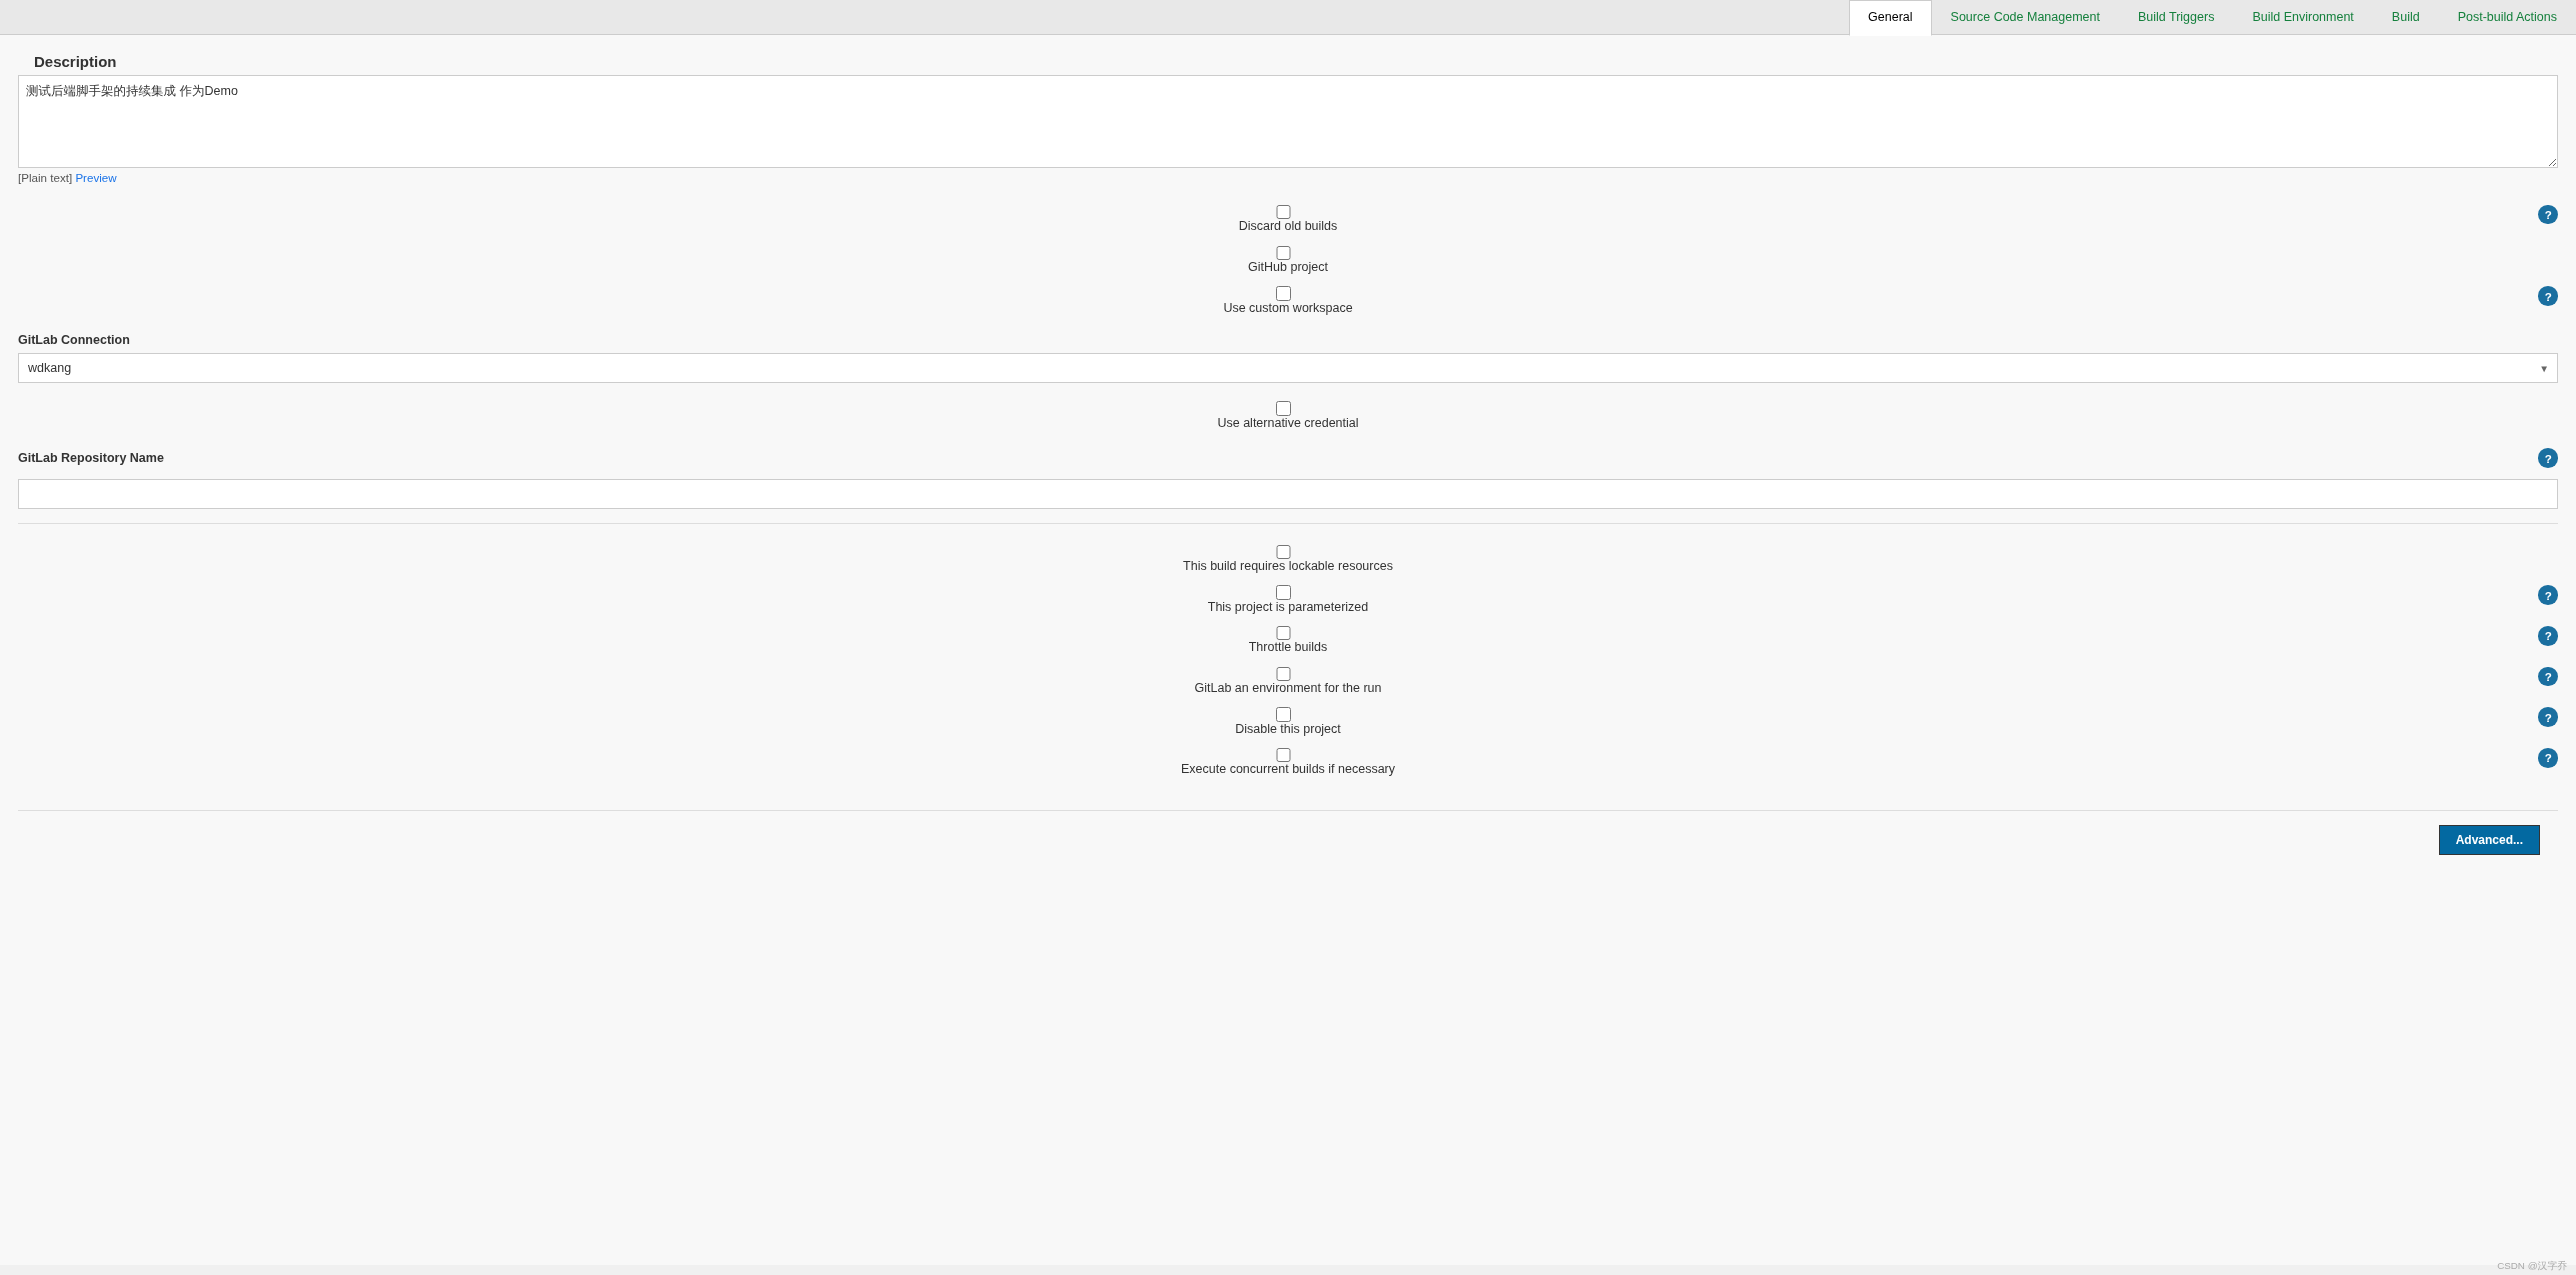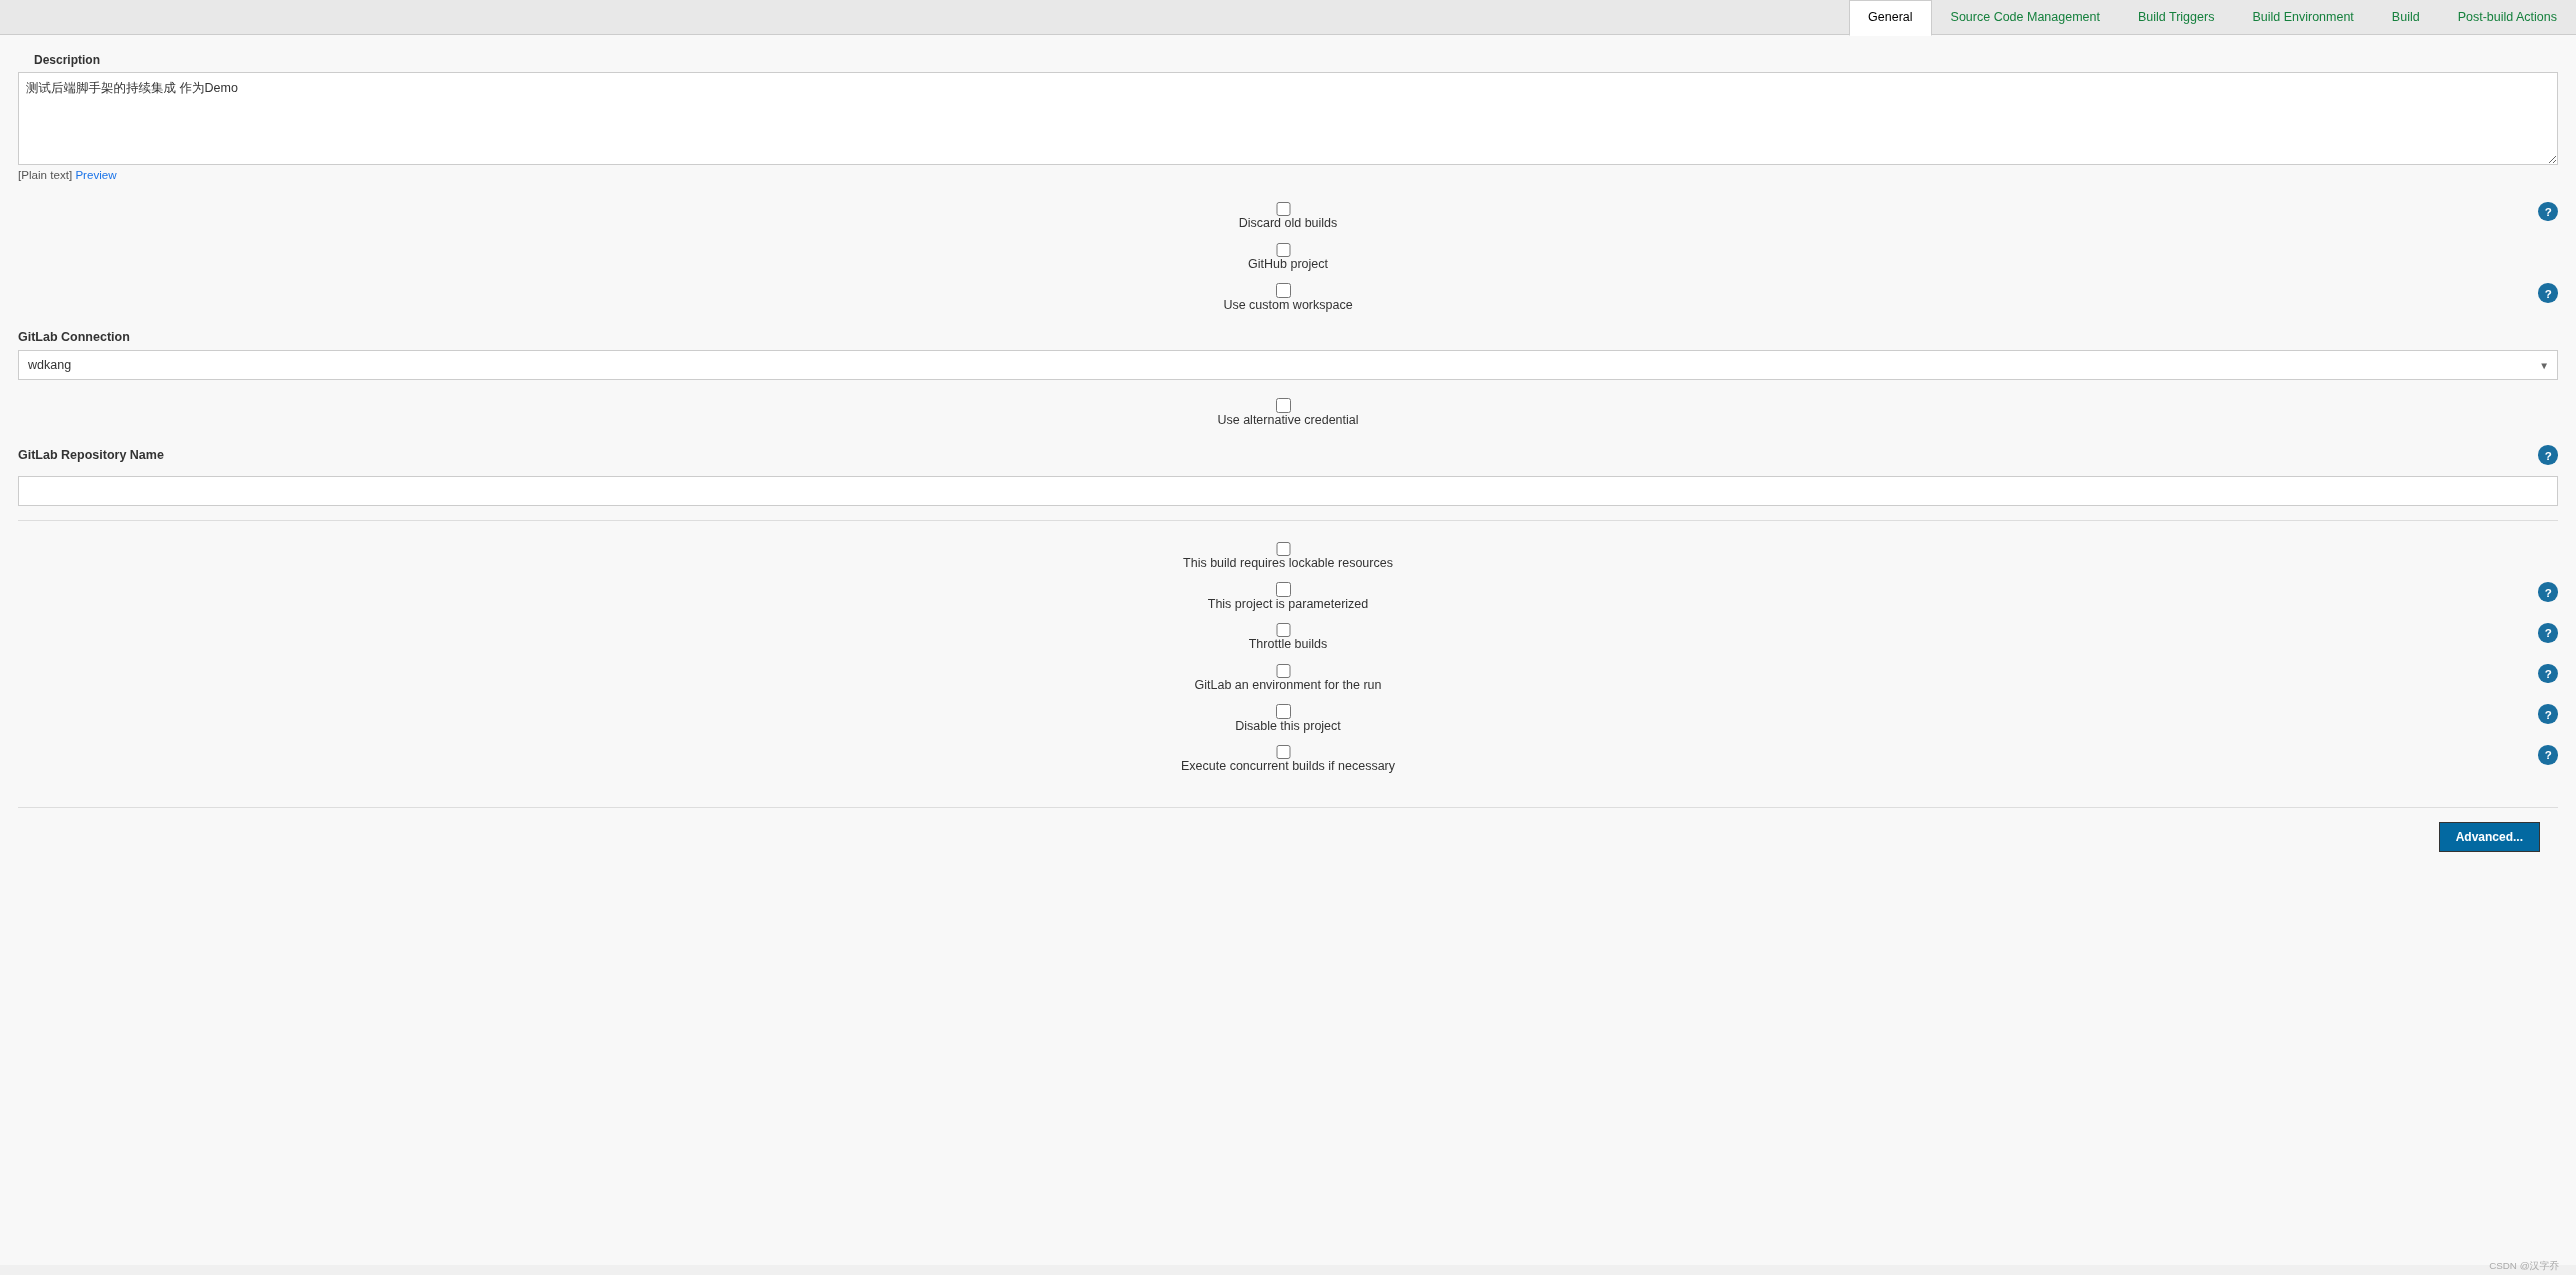--- a/index.html
+++ b/index.html
@@ -32,21 +32,21 @@
       border-bottom: 1.8px solid #fff;
       margin-bottom: -1.8px;
       color: #000;
     }
     .content {
       background: #f8f8f8;
       padding: 18px 18px;
       min-height: calc(100vh - 45px);
     }
     .section-label {
-      font-size: 12px;
+      font-size: 15px;
       font-weight: 600;
       color: #333;
       margin-bottom: 5.4px;
       display: block;
       padding-left: 16px;
     }
     .description-textarea {
       width: 100%;
       height: 93px;
       border: 0.9px solid #ccc;
@@ -166,21 +166,21 @@
       color: #fff;
       border: 1.8px solid #333;
       padding: 7.1px 16px;
       font-size: 12px;
       cursor: pointer;
       font-weight: 600;
     }
     .watermark {
       position: fixed;
       bottom: 1.8px;
-      right: 17px;
+      right: 9px;
       font-size: 9.8px;
       color: #aaa;
     }
     .section-mb {
       margin-bottom: 9px;
     }
   </style>
 </head>
 <body>
 

